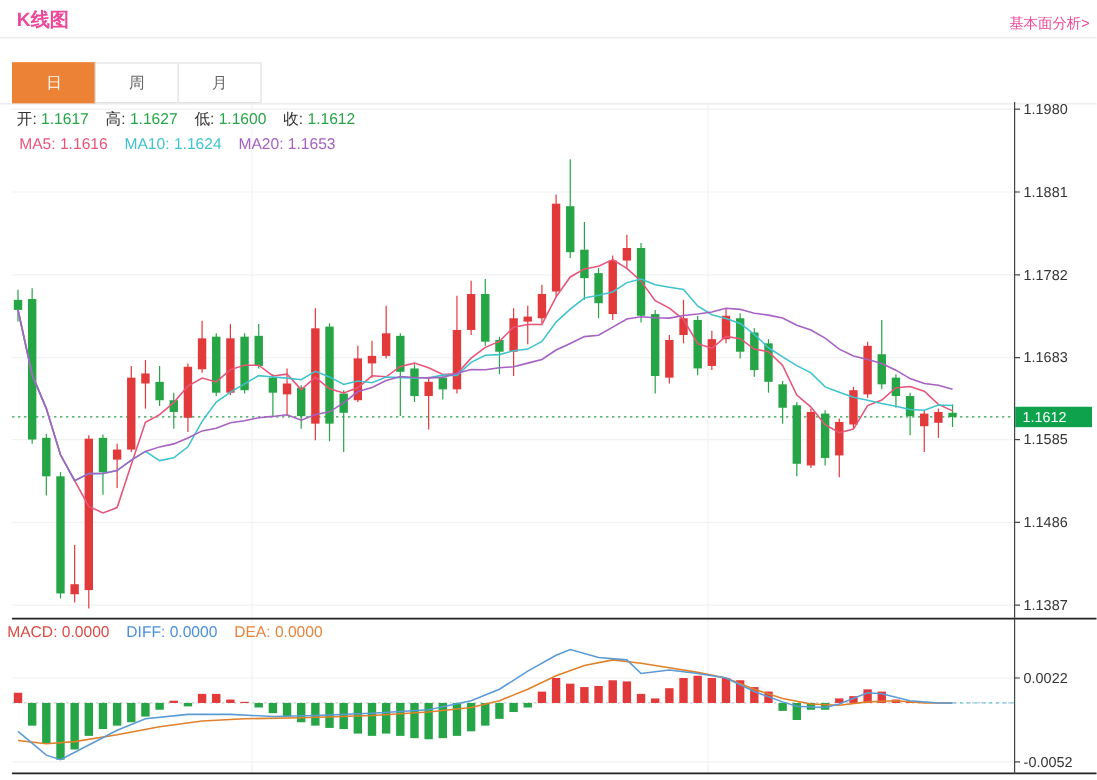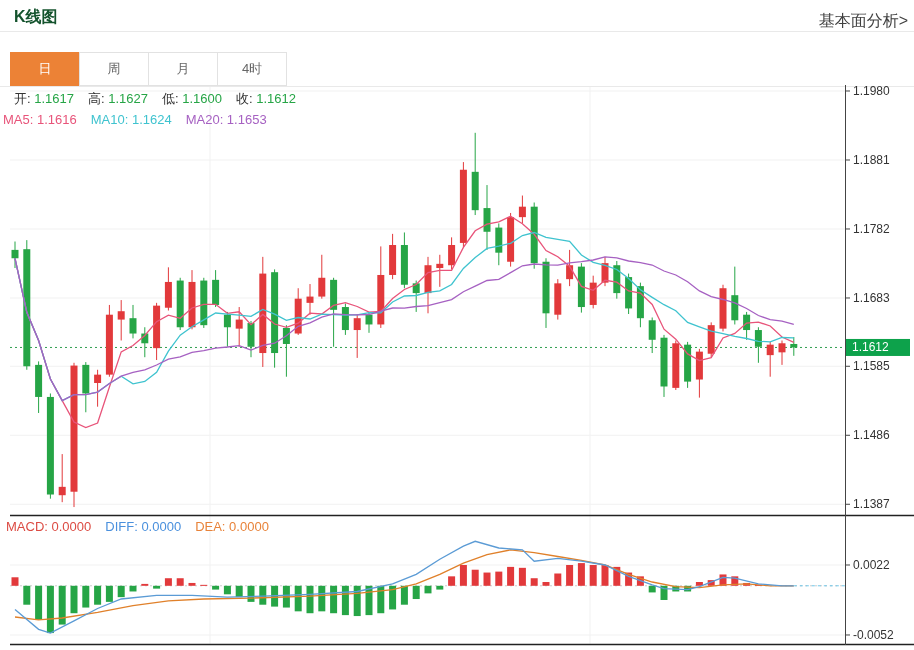--- a/index.html
+++ b/index.html
@@ -1,31 +1,31 @@
 <!DOCTYPE html>
 <html><head>
 <meta charset="utf-8">
 <style>
   * { margin:0; padding:0; box-sizing:border-box; }
   html,body { background:#fff; font-family:"Liberation Sans", sans-serif; }
   #app { position:relative; width:914px; height:650px; background:#fff; overflow:hidden; }
   .titlebar { position:absolute; left:0; top:0; width:914px; height:32px; border-bottom:1px solid #e9e9e9; }
-  .title { position:absolute; left:14px; top:7px; font-size:16px; font-weight:bold; color:#14532d; }
-  .fund-link { position:absolute; right:6px; top:11px; font-size:16px; color:#404040; cursor:pointer; text-decoration:none; }
+  .title { position:absolute; left:14px; top:7px; font-size:16px; font-weight:bold; color:#ec4899; }
+  .fund-link { position:absolute; right:6px; top:11px; font-size:12px; color:#ec4899; cursor:pointer; text-decoration:none; }
   .tabs { position:absolute; left:10px; top:52px; display:flex; }
   .tab { width:70px; height:34px; line-height:32px; text-align:center; font-size:13px; color:#666;
          background:#fff; border:1px solid #e2e2e2; margin-left:-1px; cursor:pointer; }
   .tab:first-child { margin-left:0; }
   .tab.active { background:#ec8236; border-color:#ec8236; color:#fff; }
   svg#chart { position:absolute; left:0; top:0; }
   .readout { position:absolute; font-size:13px; white-space:nowrap; z-index:5; }
   .readout .seg { margin-right:14px; }
   .readout .lbl { color:#333; }
   #ohlc-row { left:14px; top:90px; }
-  #ma-row { left:3px; top:112px; }
+  #ma-row { left:16px; top:112px; }
   #macd-row { left:6px; top:519px; }
 </style>
 </head>
 <body>
 
 <div id="app">
   <svg id="chart" width="914" height="650">
       <line x1="210" y1="86" x2="210" y2="645" stroke="#f1f1f1" stroke-width="1"></line>
       <line x1="590" y1="86" x2="590" y2="645" stroke="#f1f1f1" stroke-width="1"></line>
       <line x1="10" y1="90.99351701782876" x2="845" y2="90.99351701782876" stroke="#f1f1f1" stroke-width="1"></line>
@@ -271,19 +271,18 @@
 
   <div class="titlebar">
     <div class="title">K线图</div>
     <a class="fund-link">基本面分析&gt;</a>
   </div>
 
   <div class="tabs" id="tabs">
       <div class="tab active">日</div>
       <div class="tab">周</div>
       <div class="tab">月</div>
-      <div class="tab">4时</div>
     </div>
 
   <div class="readout" id="ohlc-row"><span class="seg"><span class="lbl">开:</span><span style="color: rgb(38, 165, 70);"> 1.1617</span></span><span class="seg"><span class="lbl">高:</span><span style="color: rgb(38, 165, 70);"> 1.1627</span></span><span class="seg"><span class="lbl">低:</span><span style="color: rgb(38, 165, 70);"> 1.1600</span></span><span class="seg"><span class="lbl">收:</span><span style="color: rgb(38, 165, 70);"> 1.1612</span></span></div>
   <div class="readout" id="ma-row"><span class="seg"><span class="lbl" style="color: rgb(232, 84, 122);">MA5:</span><span style="color: rgb(232, 84, 122);"> 1.1616</span></span><span class="seg"><span class="lbl" style="color: rgb(63, 195, 207);">MA10:</span><span style="color: rgb(63, 195, 207);"> 1.1624</span></span><span class="seg"><span class="lbl" style="color: rgb(166, 97, 194);">MA20:</span><span style="color: rgb(166, 97, 194);"> 1.1653</span></span></div>
   <div class="readout" id="macd-row"><span class="seg"><span class="lbl" style="color: rgb(220, 75, 67);">MACD:</span><span style="color: rgb(220, 75, 67);"> 0.0000</span></span><span class="seg"><span class="lbl" style="color: rgb(74, 144, 221);">DIFF:</span><span style="color: rgb(74, 144, 221);"> 0.0000</span></span><span class="seg"><span class="lbl" style="color: rgb(232, 131, 58);">DEA:</span><span style="color: rgb(232, 131, 58);"> 0.0000</span></span></div>
 </div>
 
 </body></html>

